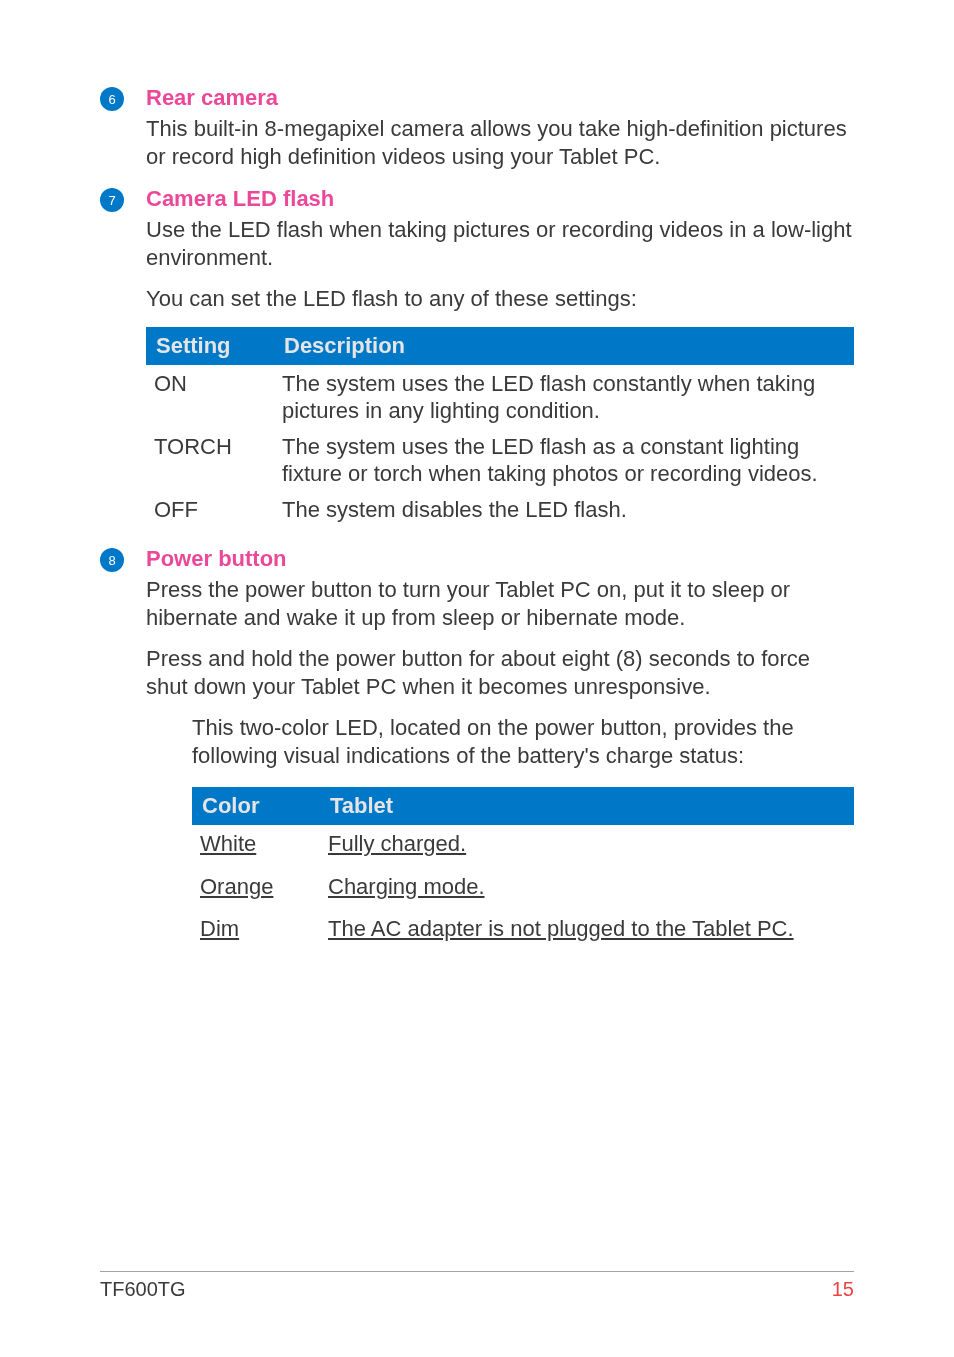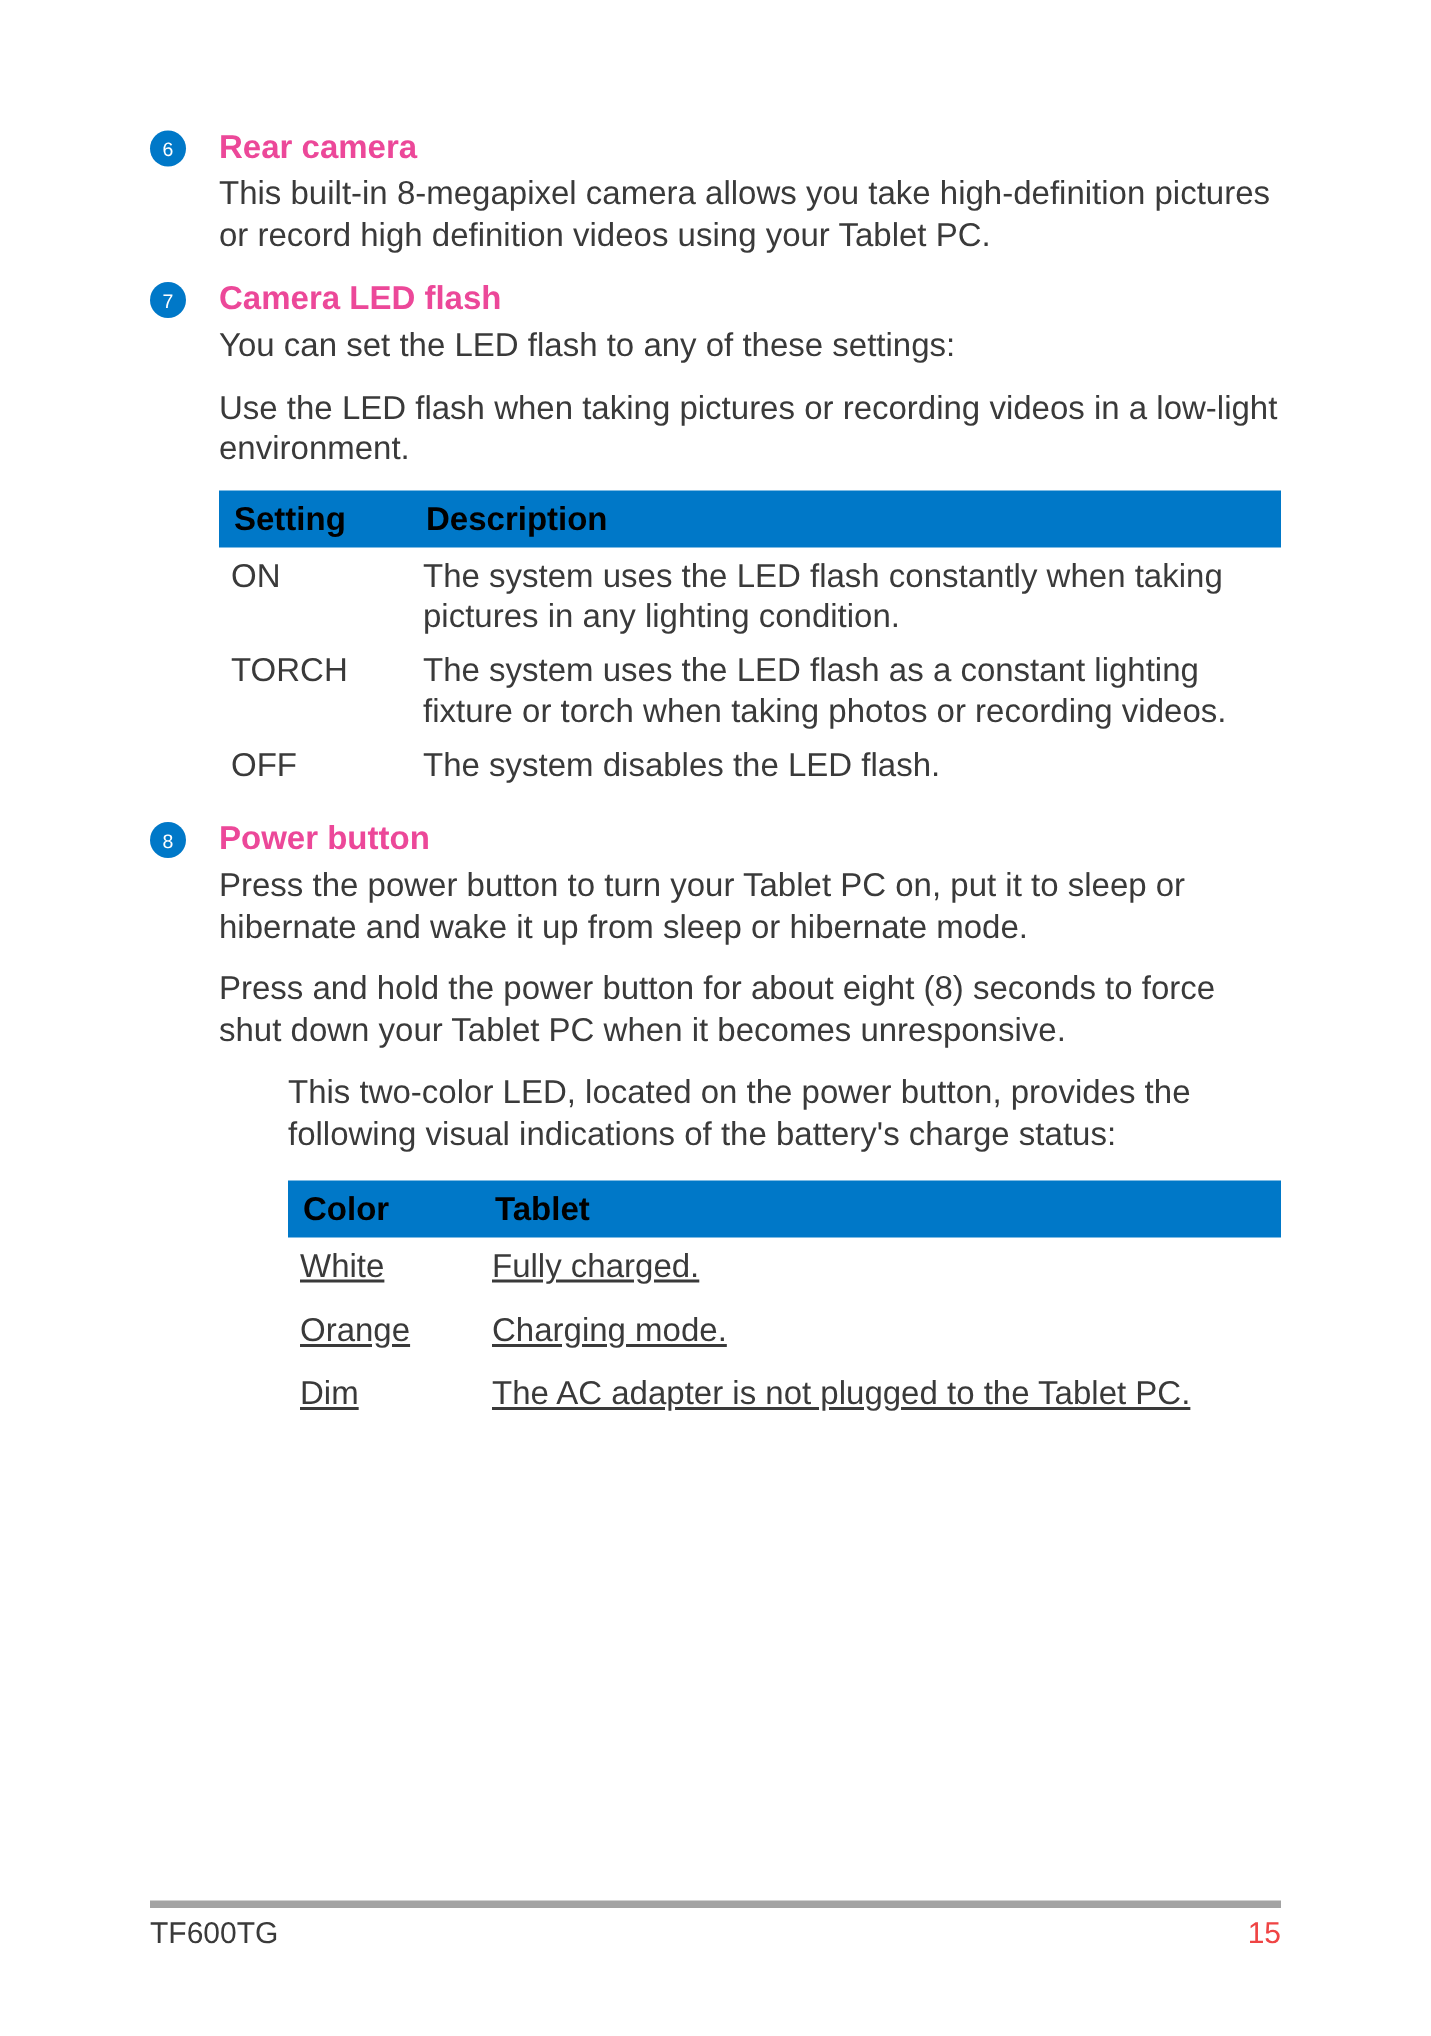--- a/index.html
+++ b/index.html
@@ -49,21 +49,21 @@
       margin-bottom: 14px;
     }
     table {
       width: 100%;
       border-collapse: collapse;
       margin-bottom: 18px;
       font-size: 22px;
     }
     thead th {
       background: #0078c8;
-      color: #000000;
+      color: #e5e5e5;
       font-weight: bold;
       text-align: left;
       padding: 6px 10px 6px 10px;
     }
     thead th:first-child {
       width: 128px;
     }
     tbody td {
       padding: 5px 8px 3px 8px;
       vertical-align: top;
@@ -85,21 +85,21 @@
       color: #3a3a3a;
       margin-bottom: 18px;
     }
     .table2 thead th:first-child { width: 128px; }
     .table2 tbody td { padding-bottom: 10px; text-decoration: underline; }
     .footer {
       position: absolute;
       bottom: 56px;
       left: 100px;
       right: 100px;
-      border-top: 5px solid #a3a3a3;
+      border-top: 1px solid #a3a3a3;
       padding-top: 6px;
       display: flex;
       justify-content: space-between;
       font-size: 20px;
       color: #3a3a3a;
     }
     .page-num { color: #ef4444; }
   </style>
 </head>
 <body>
@@ -111,22 +111,22 @@
     <div class="item-body">
       <div class="item-title">Rear camera</div>
       <div class="item-text">This built-in 8-megapixel camera allows you take high-definition pictures or record high definition videos using your Tablet PC.</div>
     </div>
   </div>
 
   <div class="item">
     <div class="badge">7</div>
     <div class="item-body">
       <div class="item-title">Camera LED flash</div>
+      <div class="item-text">Use the LED flash when taking pictures or recording videos in a low-light environment.</div>
       <div class="item-text">You can set the LED flash to any of these settings:</div>
-      <div class="item-text">Use the LED flash when taking pictures or recording videos in a low-light environment.</div>
       <table>
         <thead>
           <tr>
             <th>Setting</th>
             <th>Description</th>
           </tr>
         </thead>
         <tbody>
           <tr>
             <td>ON</td>

